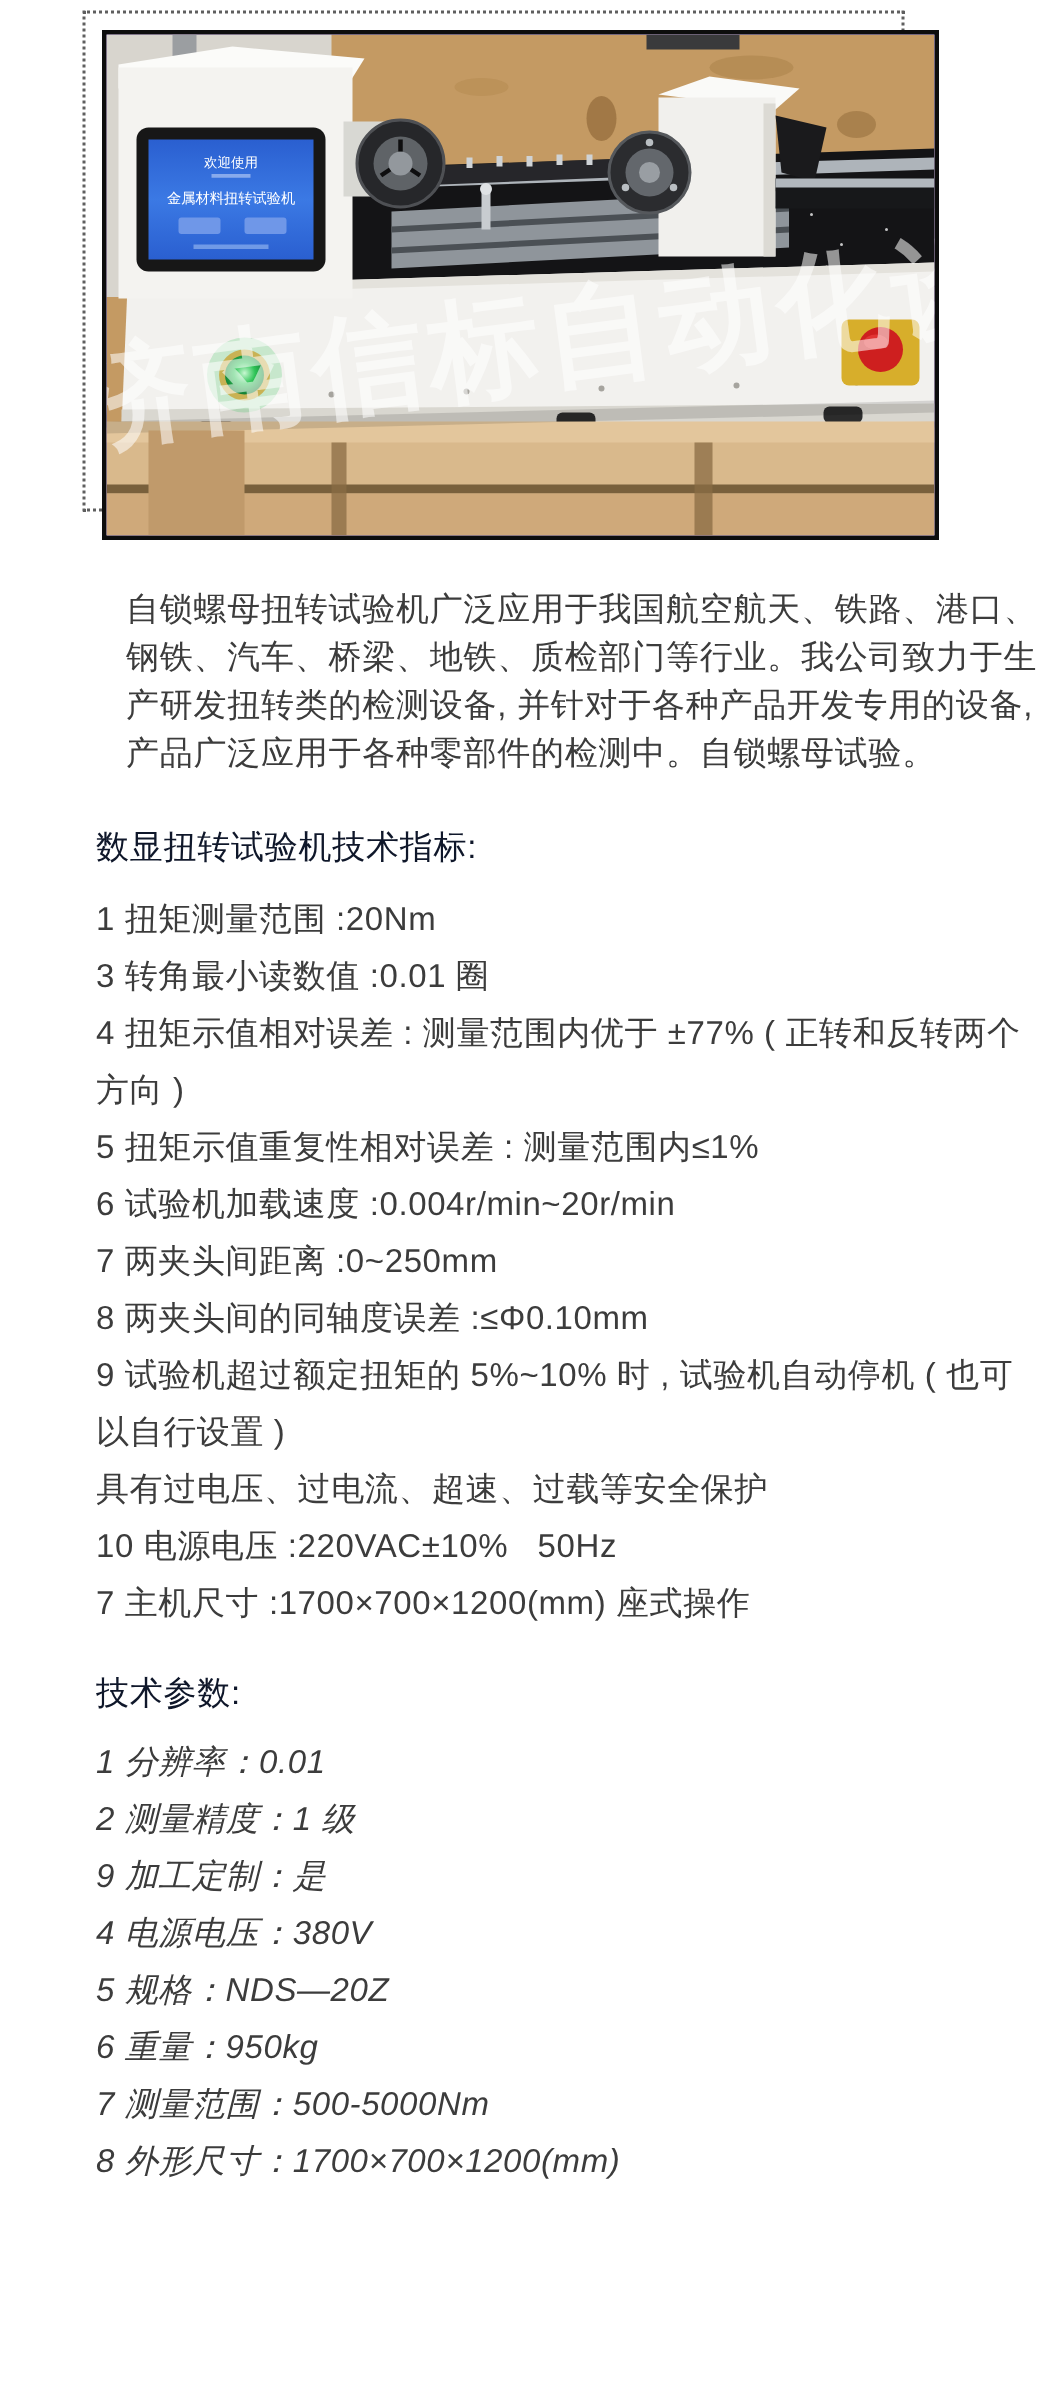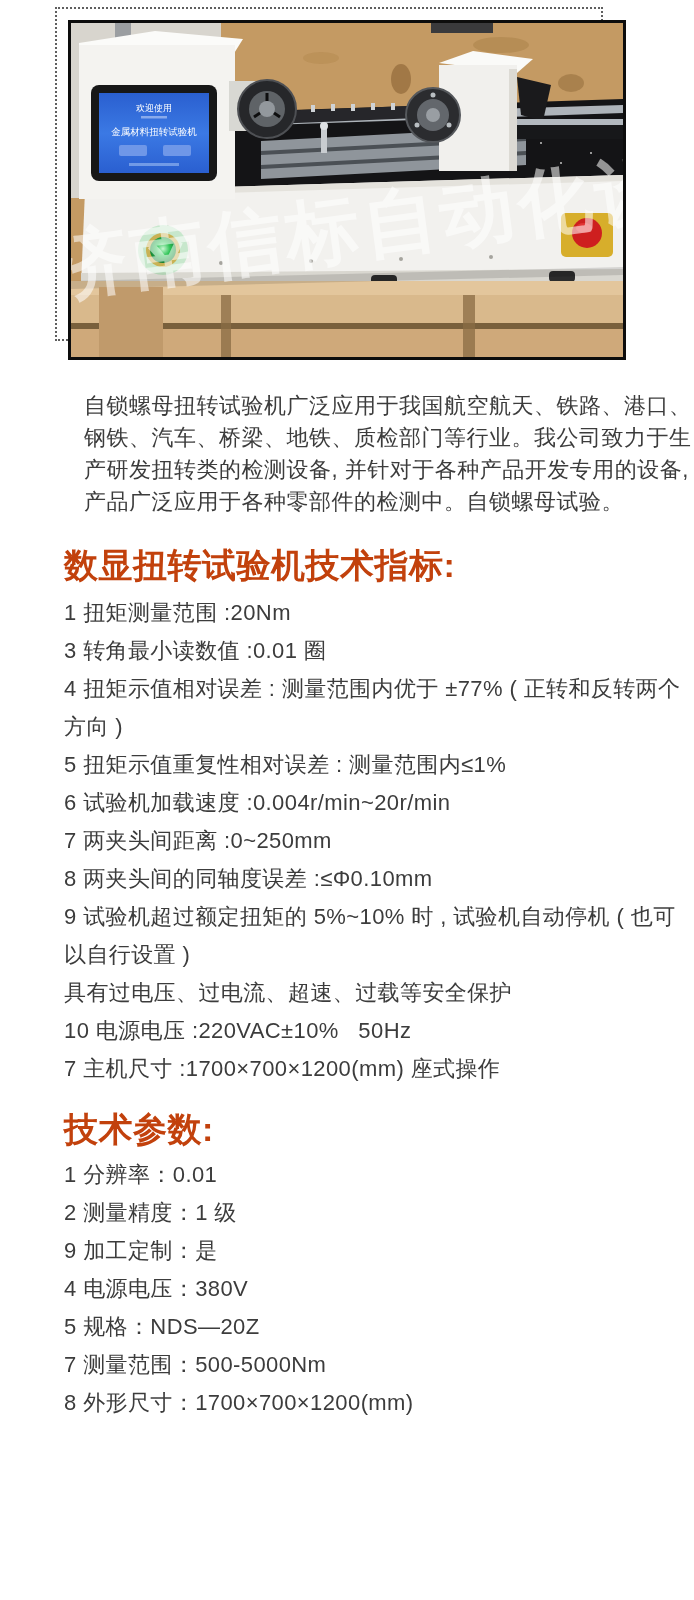--- a/index.html
+++ b/index.html
@@ -35,29 +35,29 @@
   }
   .intro {
     margin: 0 36px 0 48px;
     font-size: 22px;
     line-height: 32px;
     letter-spacing: 0.5px;
     color: #3c3c3c;
   }
   .section-heading {
     margin: 30px 36px 0 28px;
-    font-size: 34px;
+    font-size: 22px;
     line-height: 34px;
-    font-weight: 700;
-    color: #c2410c;
+    font-weight: 400;
+    color: #0f172a;
     letter-spacing: 0.5px;
   }
   .section-heading.params { margin-top: 24px; }
   .spec-list { margin: 12px 36px 0 28px; }
-  .param-list { margin: 10px 36px 0 28px; }
+  .param-list { margin: 10px 36px 0 28px; font-style: italic; }
   .spec-item {
     font-size: 22px;
     line-height: 38px;
     color: #3c3c3c;
     letter-spacing: 0.4px;
     white-space: pre-wrap;
   }
 </style>
 </head>
 <body>
@@ -215,18 +215,19 @@
       <div class="spec-item">7 主机尺寸 :1700×700×1200(mm) 座式操作</div>
     </div>
 
     <div class="section-heading params">技术参数:</div>
     <div class="param-list">
       <div class="spec-item">1 分辨率：0.01</div>
       <div class="spec-item">2 测量精度：1 级</div>
       <div class="spec-item">9 加工定制：是</div>
       <div class="spec-item">4 电源电压：380V</div>
       <div class="spec-item">5 规格：NDS—20Z</div>
+      <div class="spec-item">6 重量：950kg</div>
       <div class="spec-item">7 测量范围：500-5000Nm</div>
       <div class="spec-item">8 外形尺寸：1700×700×1200(mm)</div>
     </div>
   </div>
 
 </div>
 
 </body></html>

